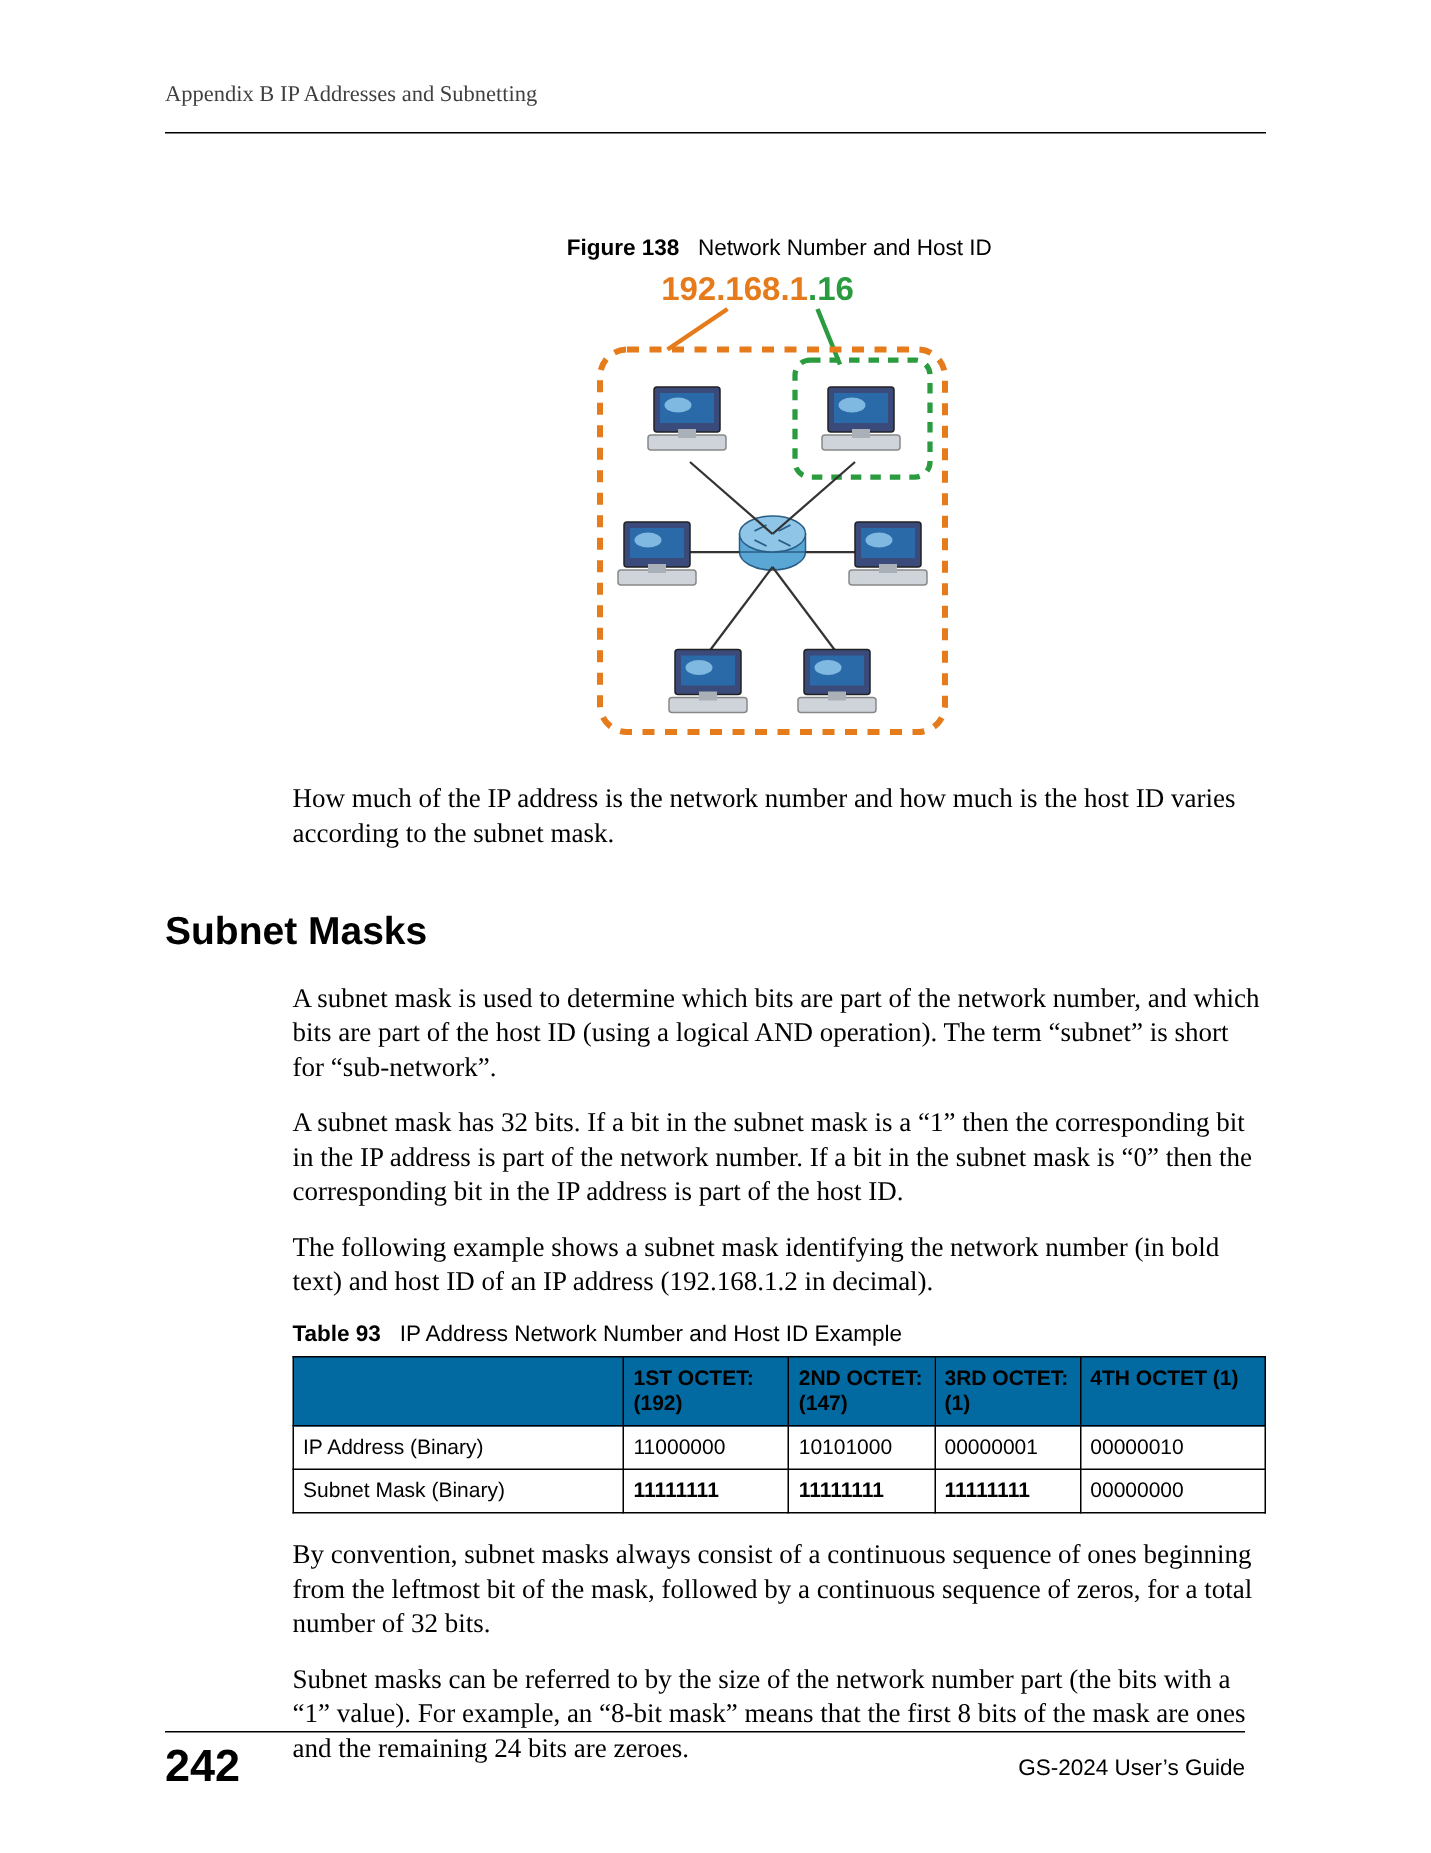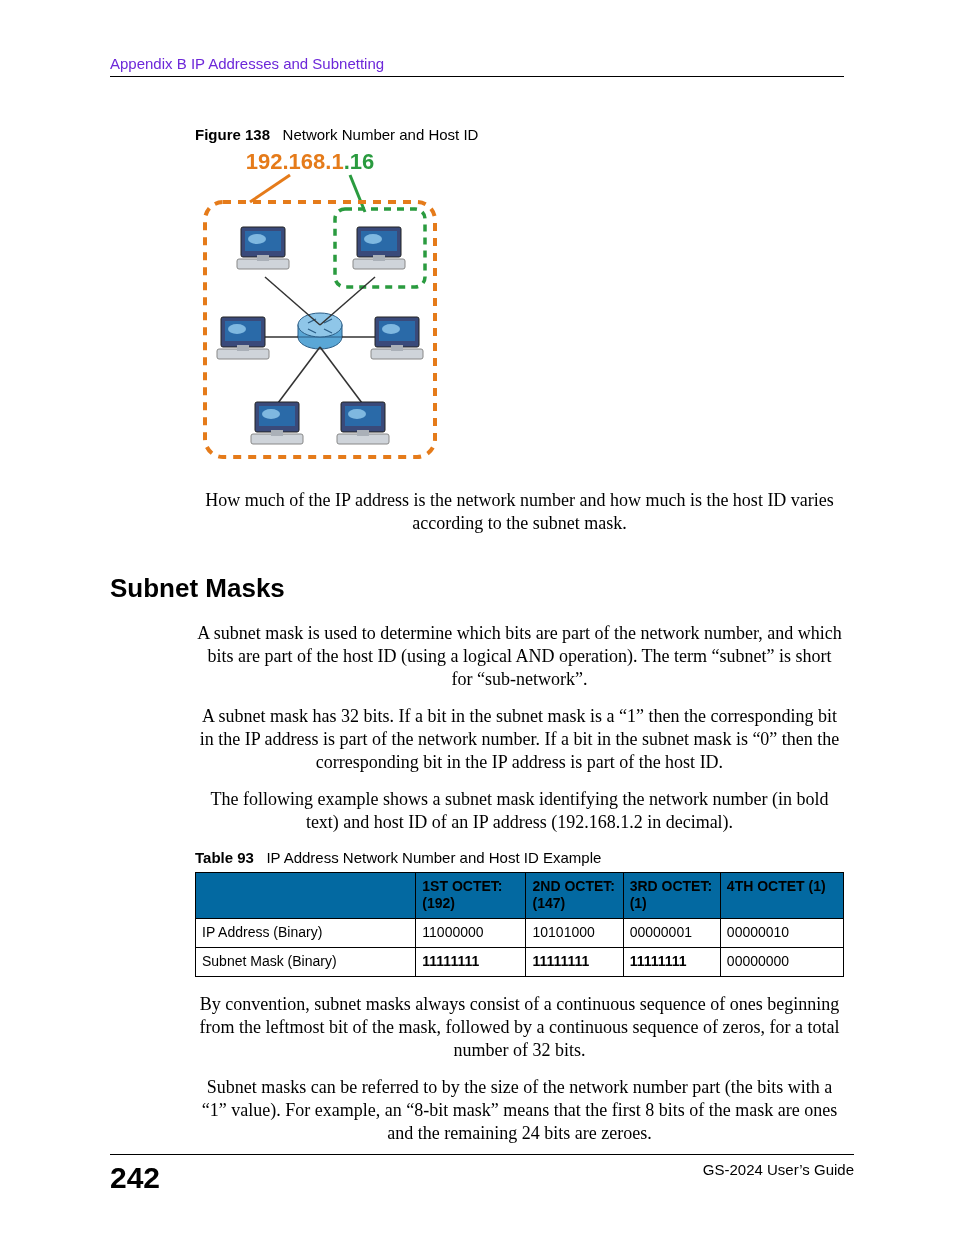--- a/index.html
+++ b/index.html
@@ -11,43 +11,44 @@
     color: #000;
   }
   .page {
     width: 954px;
     height: 1235px;
     position: relative;
     box-sizing: border-box;
     padding: 55px 110px 50px 110px;
   }
   .running-head {
-    font-family: Liberation Sans, sans-serif;
+    font-family: Liberation Serif, serif;
     font-size: 15px;
-    color: #6d28d9;
-    padding-bottom: 4px;
+    color: #404040;
+    padding-bottom: 16px;
     border-bottom: 1.5px solid #000;
   }
   .figure-block {
     margin-left: 85px;
-    margin-top: 49px;
+    margin-top: 68px;
+    text-align: center;
   }
   .figure-caption, .table-caption {
     font-family: Arial, Helvetica, sans-serif;
     font-size: 15px;
   }
   .figure-caption b, .table-caption b { font-weight: bold; }
   .figure-svg { margin-top: 4px; }
   .body-text {
     margin-left: 85px;
     margin-top: 18px;
     font-size: 18px;
     line-height: 1.28;
   }
-  .body-text p { margin: 0 0 14px 0; text-align: center; }
+  .body-text p { margin: 0 0 14px 0; }
   h2.section {
     font-family: Arial, Helvetica, sans-serif;
     font-weight: bold;
     font-size: 26px;
     margin: 38px 0 18px 0;
   }
   table.data {
     border-collapse: collapse;
     width: 100%;
     margin-top: 4px;
@@ -61,27 +62,27 @@
     vertical-align: top;
   }
   table.data th {
     background: #0369a1;
     font-weight: bold;
   }
   table.data td.bold { font-weight: bold; }
   .footer {
     position: absolute;
     left: 110px;
-    right: 100px;
+    right: 124px;
     bottom: 40px;
     border-top: 1.5px solid #000;
     padding-top: 6px;
     display: flex;
     justify-content: space-between;
-    align-items: flex-start;
+    align-items: center;
   }
   .page-number {
     font-family: Arial, Helvetica, sans-serif;
     font-weight: bold;
     font-size: 30px;
   }
   .guide-name {
     font-family: Arial, Helvetica, sans-serif;
     font-size: 15px;
     margin-left: 24px;

